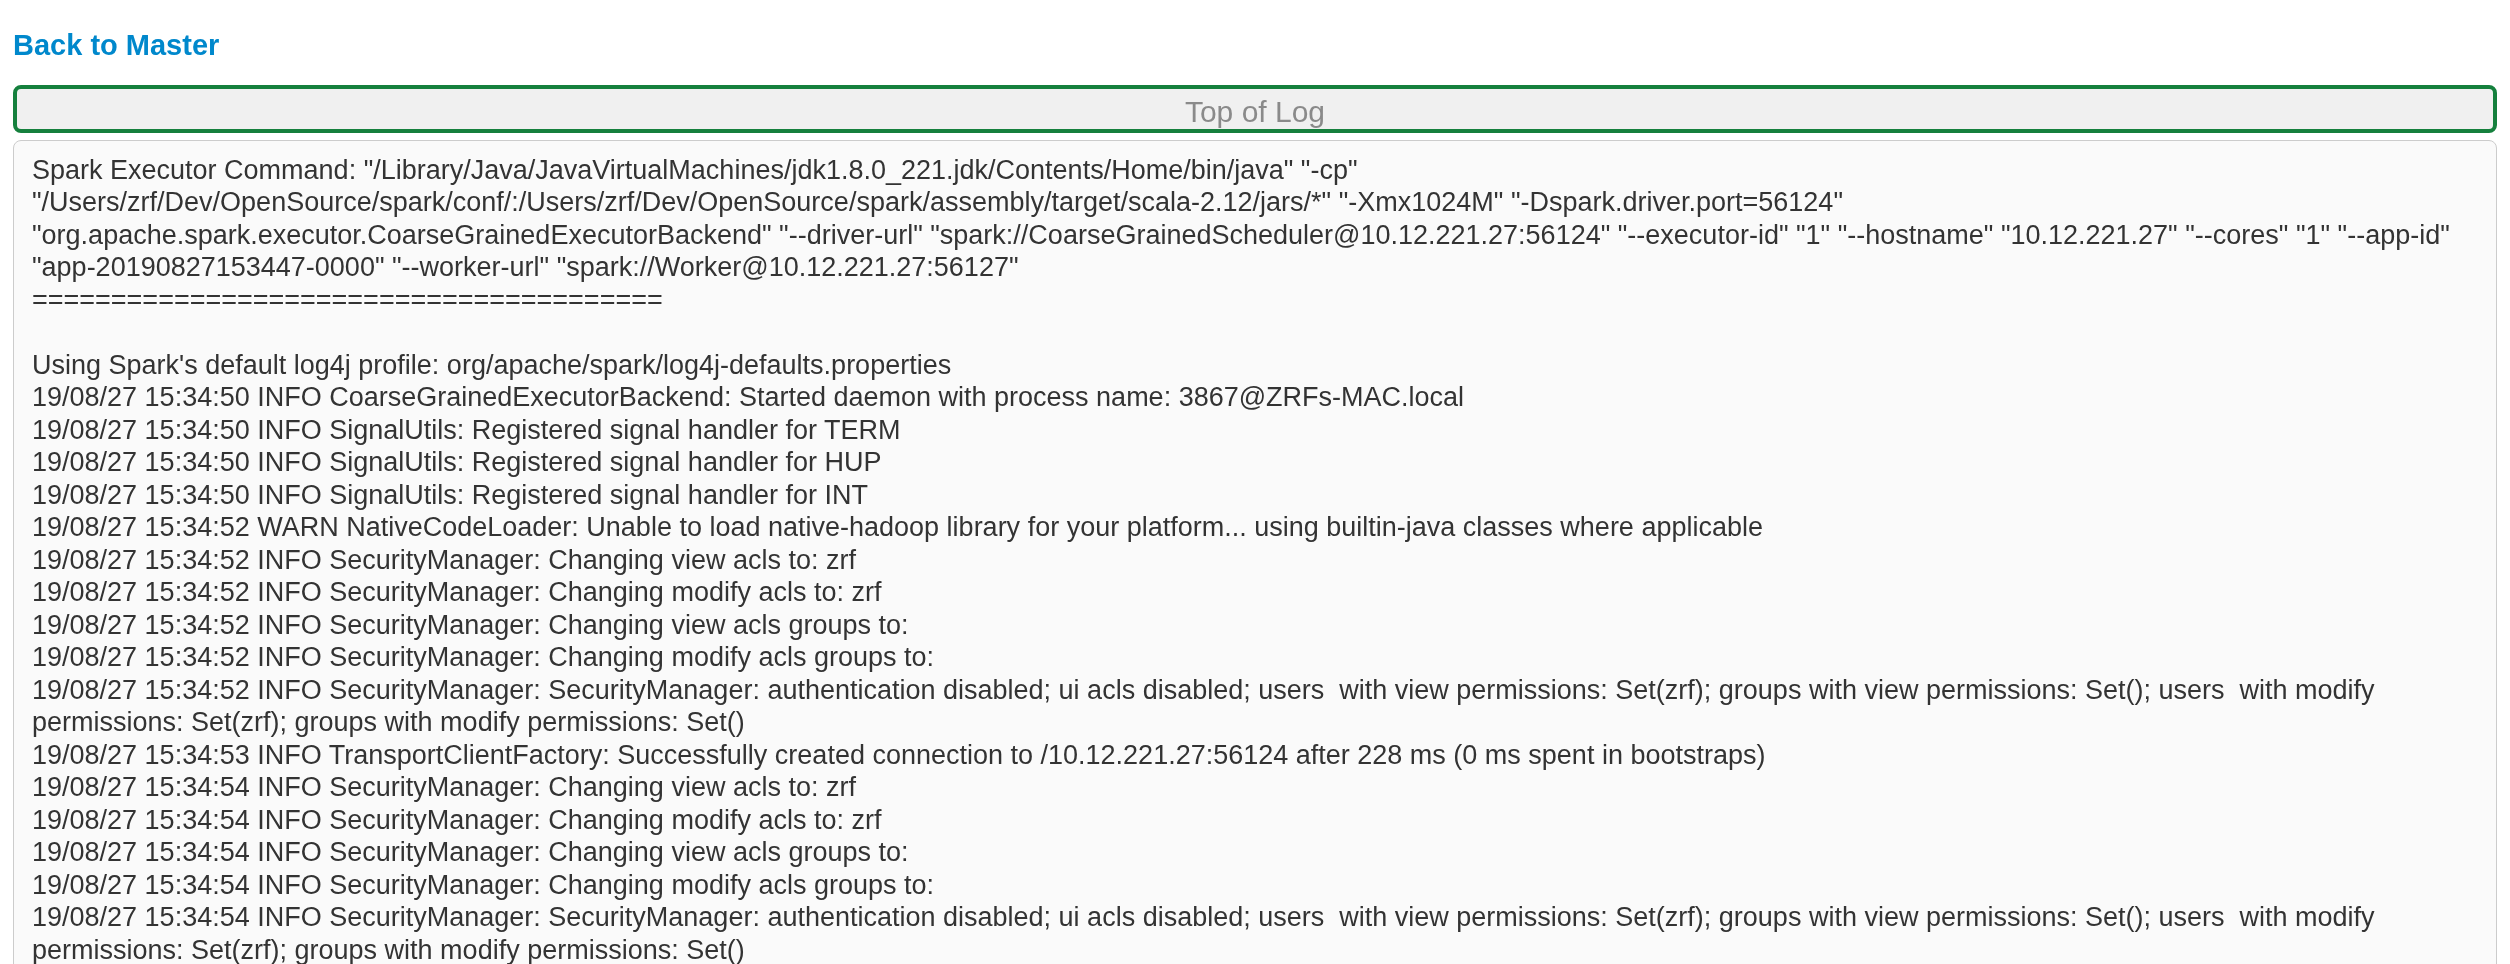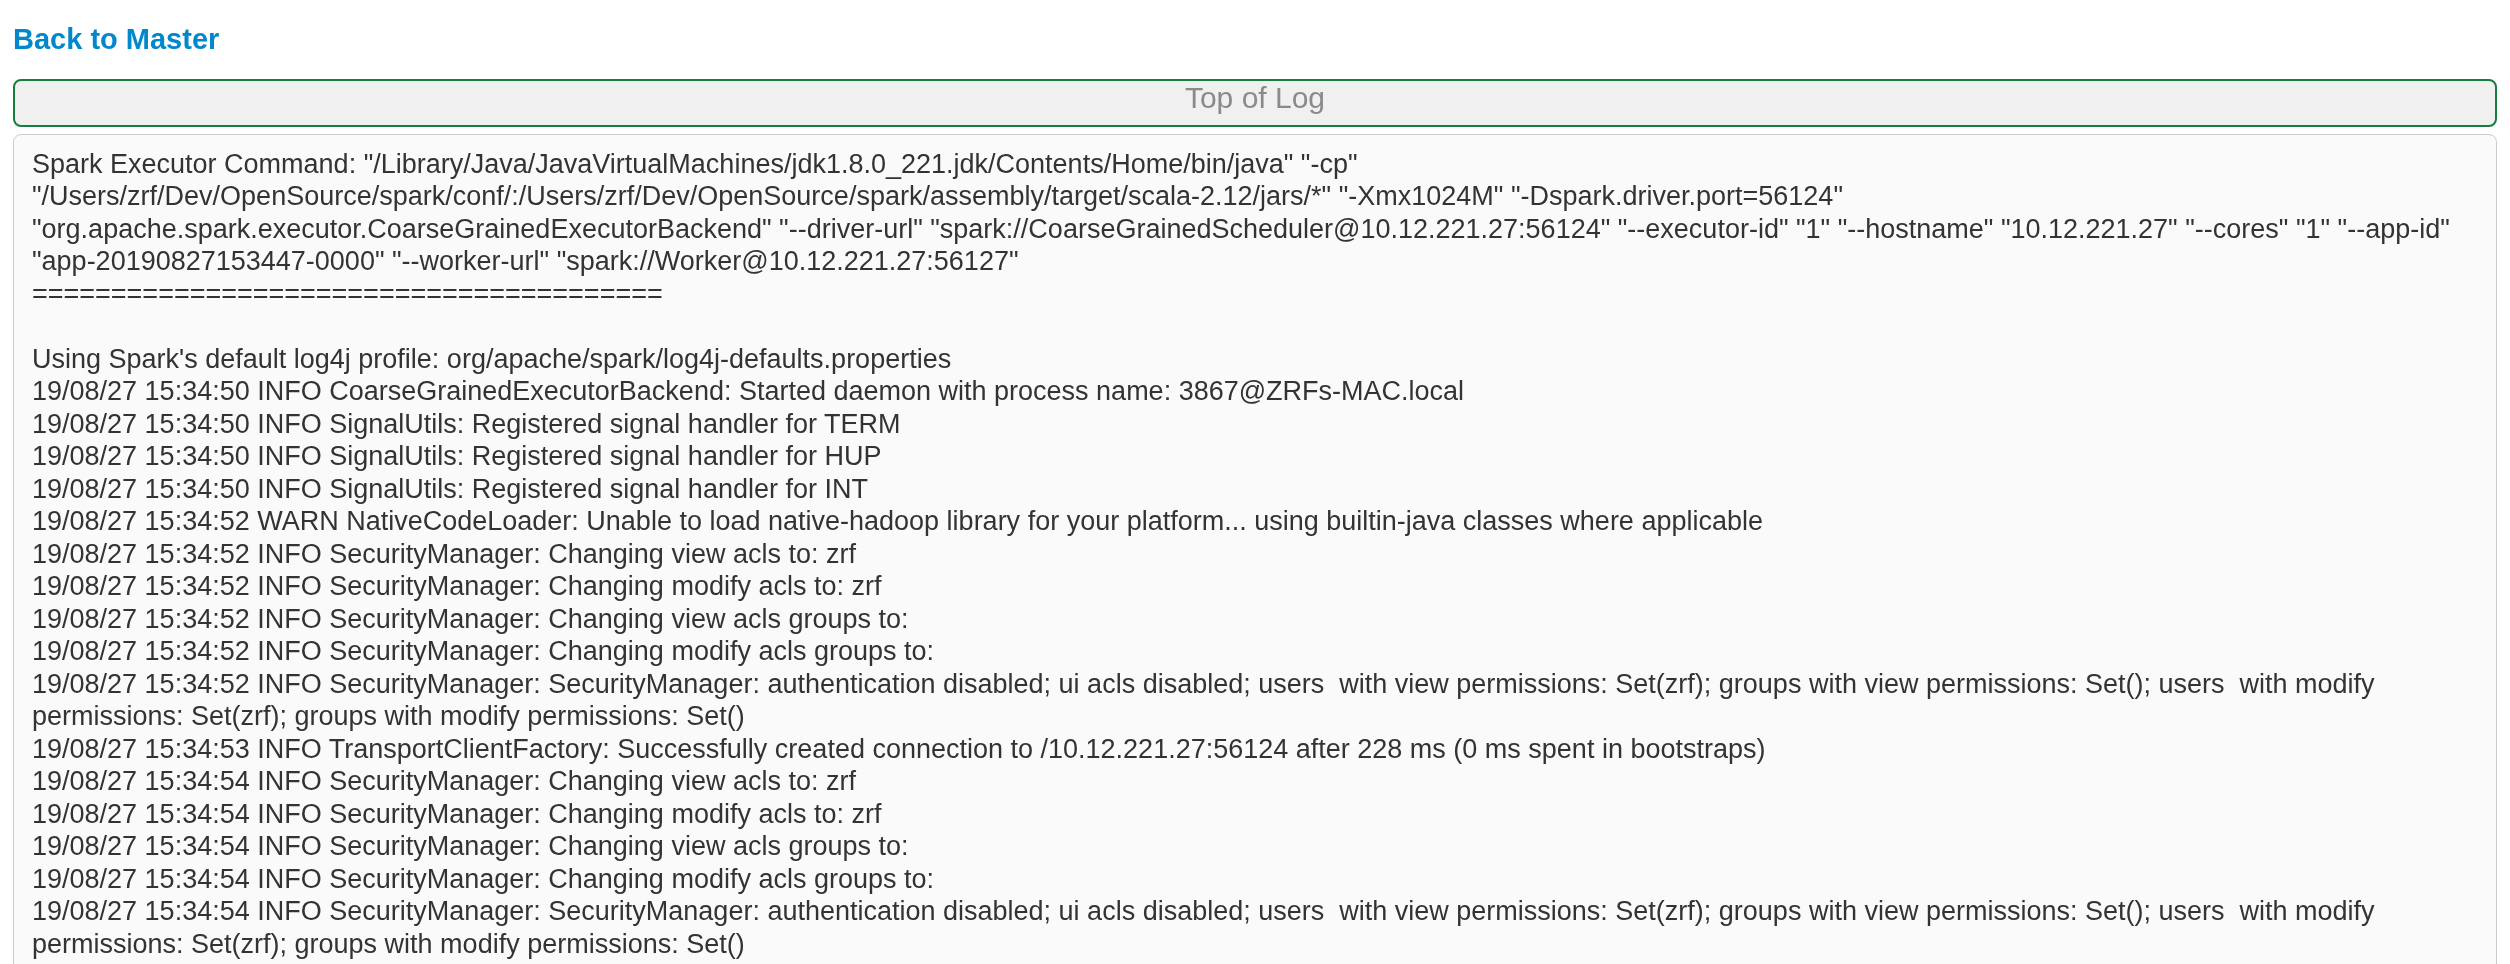--- a/index.html
+++ b/index.html
@@ -19,38 +19,38 @@
     overflow: hidden;
     font-family: "Liberation Sans", sans-serif;
   }
   .page { padding: 12px 13px 0 13px; width: 2510px; height: 964px; }
   .back-link {
     display: inline-block;
     color: var(--link-blue);
     font-size: 29px;
     font-weight: bold;
     text-decoration: none;
-    margin: 10px 0 0 0;
+    margin: 16px 0 0 0;
     line-height: 1.2;
     cursor: pointer;
   }
   .byte-info {
     margin-top: 26px;
     font-size: 29px;
     color: var(--info-text);
     line-height: 1.1;
   }
   .log-header {
     margin-top: 22px;
     height: 48px;
     background: var(--bar-bg);
-    border: 2px solid #15803d;
+    border: 4px solid #15803d;
     border-radius: 8px;
     display: flex;
-    align-items: flex-start;
+    align-items: flex-end;
     justify-content: center;
   }
   .log-header span {
     color: var(--bar-text);
     font-size: 30px;
   }
   .log-box {
     margin-top: 7px;
     height: 900px; 
     background: var(--box-bg);

